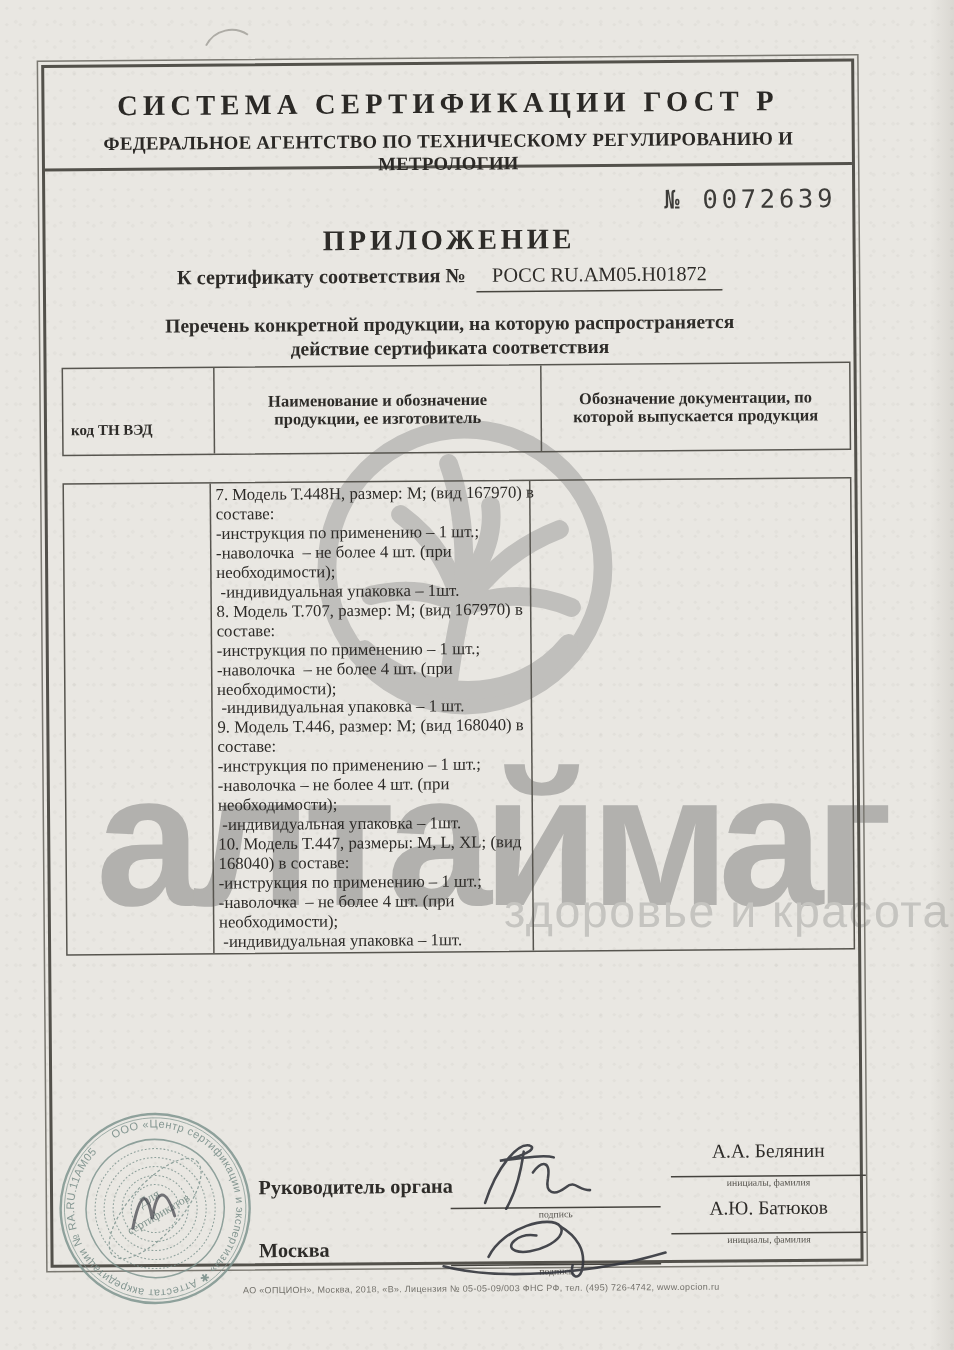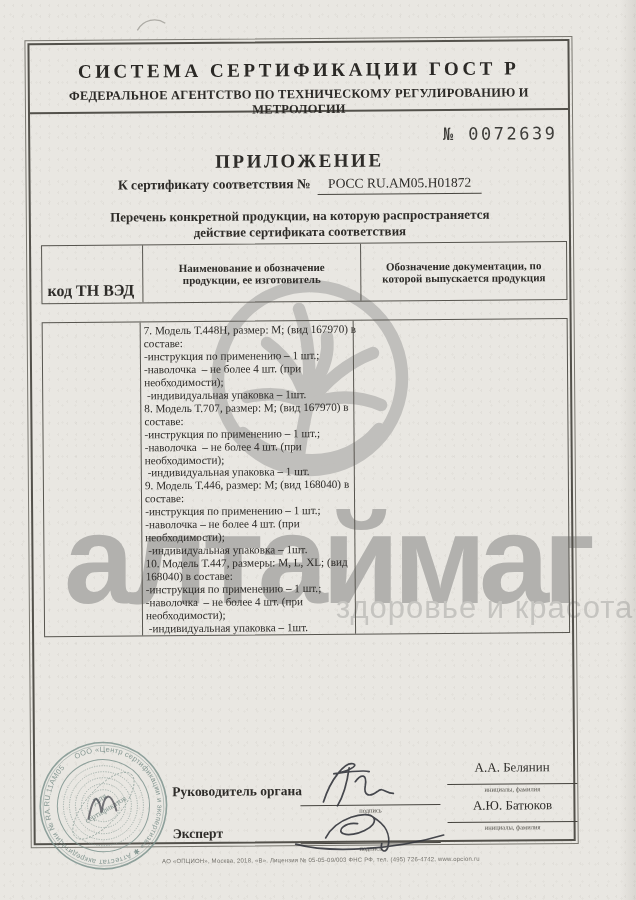--- a/index.html
+++ b/index.html
@@ -39,21 +39,21 @@
   .purpose1{position:absolute;top:165px;width:100%;text-align:center;font-size:13px;font-weight:bold;}
   .purpose2{position:absolute;top:181px;width:100%;text-align:center;font-size:13px;font-weight:bold;}
 
   
   .thead{position:absolute;left:10px;top:200px;width:524px;height:57px;border:1.5px solid #57554f;}
   .thead .v1{position:absolute;left:100px;top:0;bottom:0;width:0;border-left:1.2px solid #57554f;}
   .thead .v2{position:absolute;left:318px;top:0;bottom:0;width:0;border-left:1.2px solid #57554f;}
   .cell-ok{position:absolute;left:0;top:0;width:100px;height:29px;border-bottom:1.2px solid #57554f;
     font-size:11.5px;font-weight:bold;padding:6px 0 0 5px;box-sizing:border-box;}
   .cell-tnved{position:absolute;left:0;top:29px;width:100px;height:28px;
-    font-size:16px;font-weight:bold;padding:7px 0 0 5px;box-sizing:border-box;}
+    font-size:10px;font-weight:bold;padding:7px 0 0 5px;box-sizing:border-box;}
   .cell-name{position:absolute;left:101px;top:0;width:217px;height:100%;display:flex;align-items:center;
     justify-content:center;text-align:center;font-size:11px;font-weight:bold;padding:0 14px;box-sizing:border-box;}
   .cell-doc{position:absolute;left:319px;top:0;width:205px;height:100%;display:flex;align-items:center;
     justify-content:center;text-align:center;font-size:11px;font-weight:bold;padding:0 10px;box-sizing:border-box;}
 
   
   .tbody{position:absolute;left:10px;top:277px;width:524px;height:313px;border:1.2px solid #57554f;}
   .tbody .v1{position:absolute;left:97px;top:0;bottom:0;width:0;border-left:1px solid #57554f;}
   .tbody .v2{position:absolute;left:310px;top:0;bottom:0;width:0;border-left:1px solid #57554f;}
   .product-list{position:absolute;left:101px;top:2px;width:208px;}
@@ -160,21 +160,21 @@
               <div class="p-line">10. Модель Т.447, размеры: M, L, XL; (вид</div>
               <div class="p-line">168040) в составе:</div>
               <div class="p-line">-инструкция по применению – 1 шт.;</div>
               <div class="p-line">-наволочка  – не более 4 шт. (при</div>
               <div class="p-line">необходимости);</div>
               <div class="p-line"> -индивидуальная упаковка – 1шт.</div>
             </div>
         </div>
 
         <div class="role1">Руководитель органа</div>
-        <div class="role2">Эксперт</div>
+        <div class="role2">Москва</div>
         <div class="sig-line1"></div>
         <div class="sig-cap1">подпись</div>
         <div class="sig-line2"></div>
         <div class="sig-cap2">подпись</div>
         <div class="name1">А.А. Белянин</div>
         <div class="name-line1"></div>
         <div class="name-cap1">инициалы, фамилия</div>
         <div class="name2">А.Ю. Батюков</div>
         <div class="name-line2"></div>
         <div class="name-cap2">инициалы, фамилия</div>

